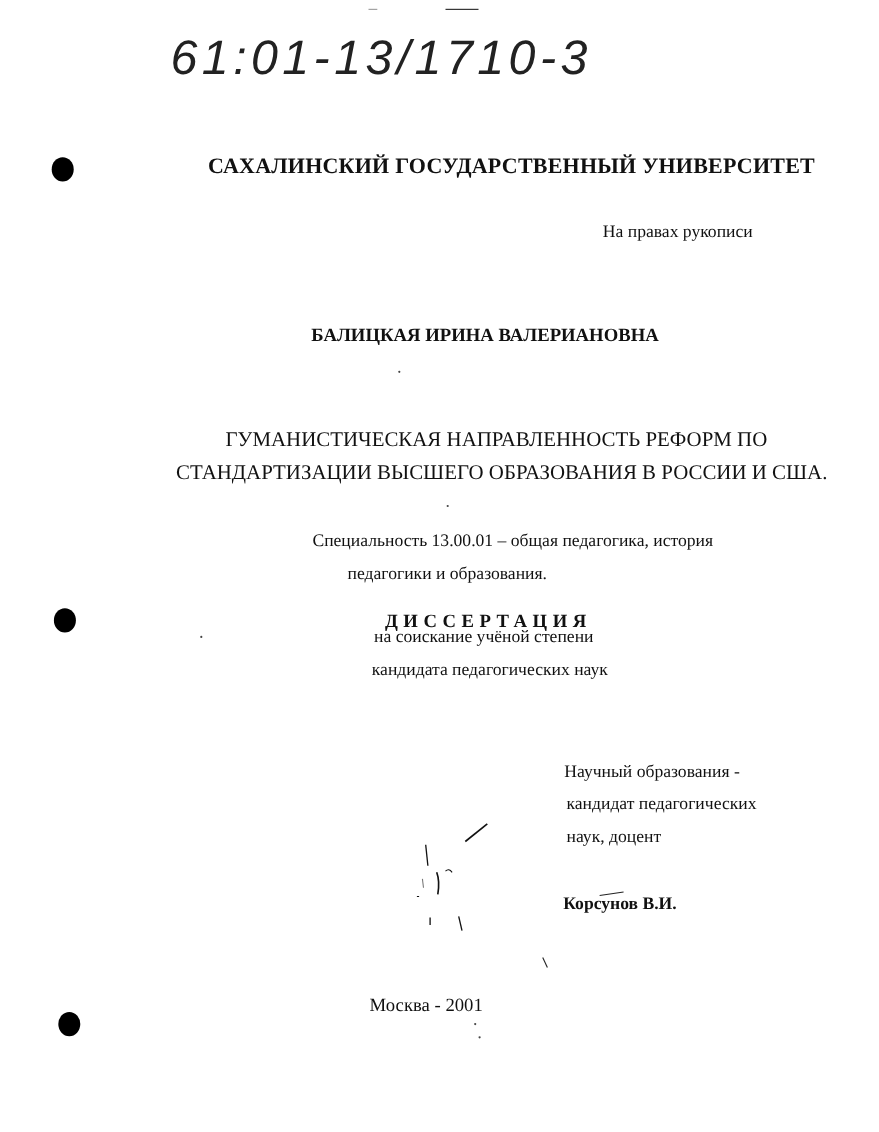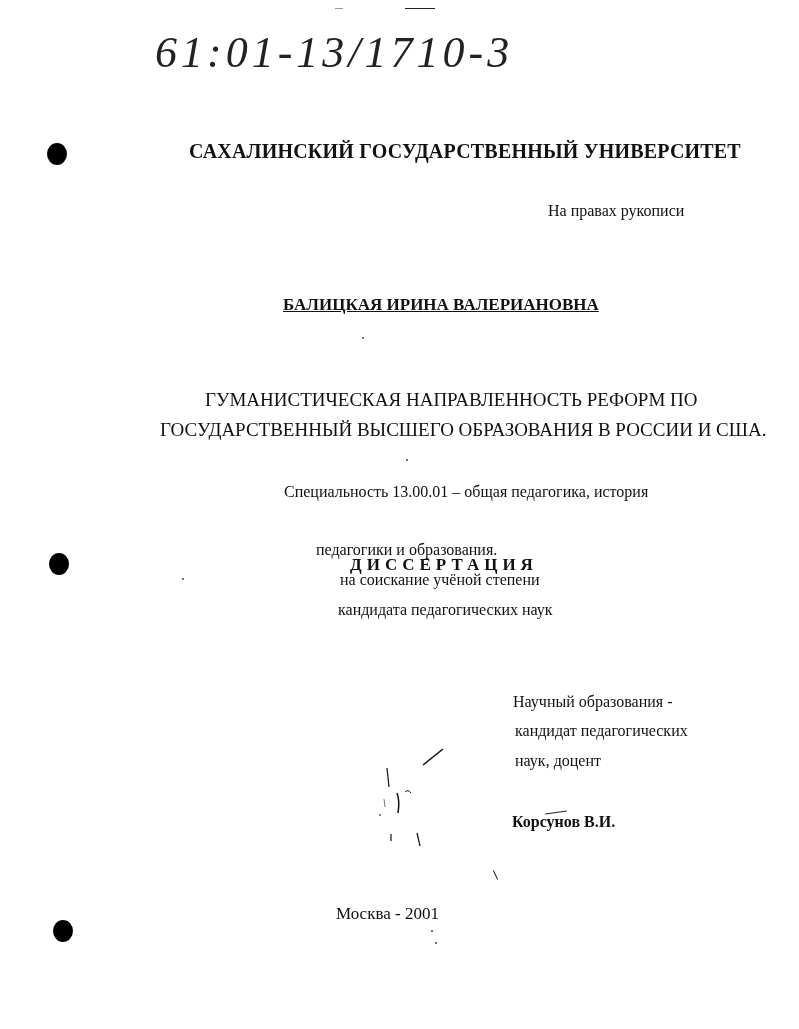--- a/index.html
+++ b/index.html
@@ -10,21 +10,21 @@
     body {
       width: 799px;
       height: 1029px;
       position: relative;
       overflow: hidden;
       font-family: "Liberation Serif", "DejaVu Serif", serif;
       color: #111111;
     }
     .abs { position: absolute; white-space: nowrap; }
     .handwritten {
-      font-family: Liberation Serif, serif;
+      font-family: Liberation Sans, sans-serif;
       font-style: italic;
       font-weight: 300;
       color: #222;
       letter-spacing: 4px;
     }
     .bold { font-weight: bold; }
     .punch-hole {
       position: absolute;
       width: 20px;
       height: 22px;
@@ -51,31 +51,31 @@
 <div class="stray-mark" style="left:335px; top:8px; width:8px; height:1px; background:#999;"></div>
 
 <div class="punch-hole" style="left:47px; top:143px;"></div>
 <div class="punch-hole" style="left:49px; top:553px;"></div>
 <div class="punch-hole" style="left:53px; top:920px;"></div>
 
 <div class="abs bold" style="left:189px; top:140px; font-size:20px; letter-spacing:0.2px;font-family:Liberation Serif, serif;">САХАЛИНСКИЙ ГОСУДАРСТВЕННЫЙ УНИВЕРСИТЕТ</div>
 
 <div class="abs" style="left:548px; top:202px; font-size:16px;">На правах рукописи</div>
 
-<div class="abs bold" style="left:283px; top:295px; font-size:17px;text-decoration:underline;">БАЛИЦКАЯ ИРИНА ВАЛЕРИАНОВНА</div>
+<div class="abs bold" style="left:283px; top:295px; font-size:17px;">БАЛИЦКАЯ ИРИНА ВАЛЕРИАНОВНА</div>
 
 <div class="dot" style="left:362px; top:337px;"></div>
 
 <div class="abs" style="left:205px; top:389px; font-size:19px;text-align:center;">ГУМАНИСТИЧЕСКАЯ НАПРАВЛЕННОСТЬ РЕФОРМ ПО</div>
-<div class="abs" style="left:160px; top:419px; font-size:19px;">ГОСУДАРСТВЕННЫЙ ВЫСШЕГО ОБРАЗОВАНИЯ В РОССИИ И США.</div>
+<div class="abs" style="left:160px; top:419px; font-size:19px;">СТАНДАРТИЗАЦИИ ВЫСШЕГО ОБРАЗОВАНИЯ В РОССИИ И США.</div>
 
 <div class="dot" style="left:406px; top:459px;"></div>
 
 <div class="abs" style="left:284px; top:483px; font-size:16px;">Специальность 13.00.01 – общая педагогика, история</div>
-<div class="abs" style="left:316px; top:513px; font-size:16px;margin-top:28px;">педагогики и образования.</div>
+<div class="abs" style="left:316px; top:513px; font-size:16px;">педагогики и образования.</div>
 
 <div class="abs bold" style="left:350px; top:555px; font-size:17px; letter-spacing:5px;">ДИССЕРТАЦИЯ</div>
 <div class="abs" style="left:340px; top:571px; font-size:16px;">на соискание учёной степени</div>
 <div class="abs" style="left:338px; top:601px; font-size:16px;">кандидата педагогических наук</div>
 
 <div class="dot" style="left:182px; top:578px;"></div>
 
 <div class="abs" style="left:513px; top:693px; font-size:16px;">Научный образования -</div>
 <div class="abs" style="left:515px; top:722px; font-size:16px;font-family:Liberation Serif, serif;">кандидат педагогических</div>
 <div class="abs" style="left:515px; top:752px; font-size:16px;">наук, доцент</div>

